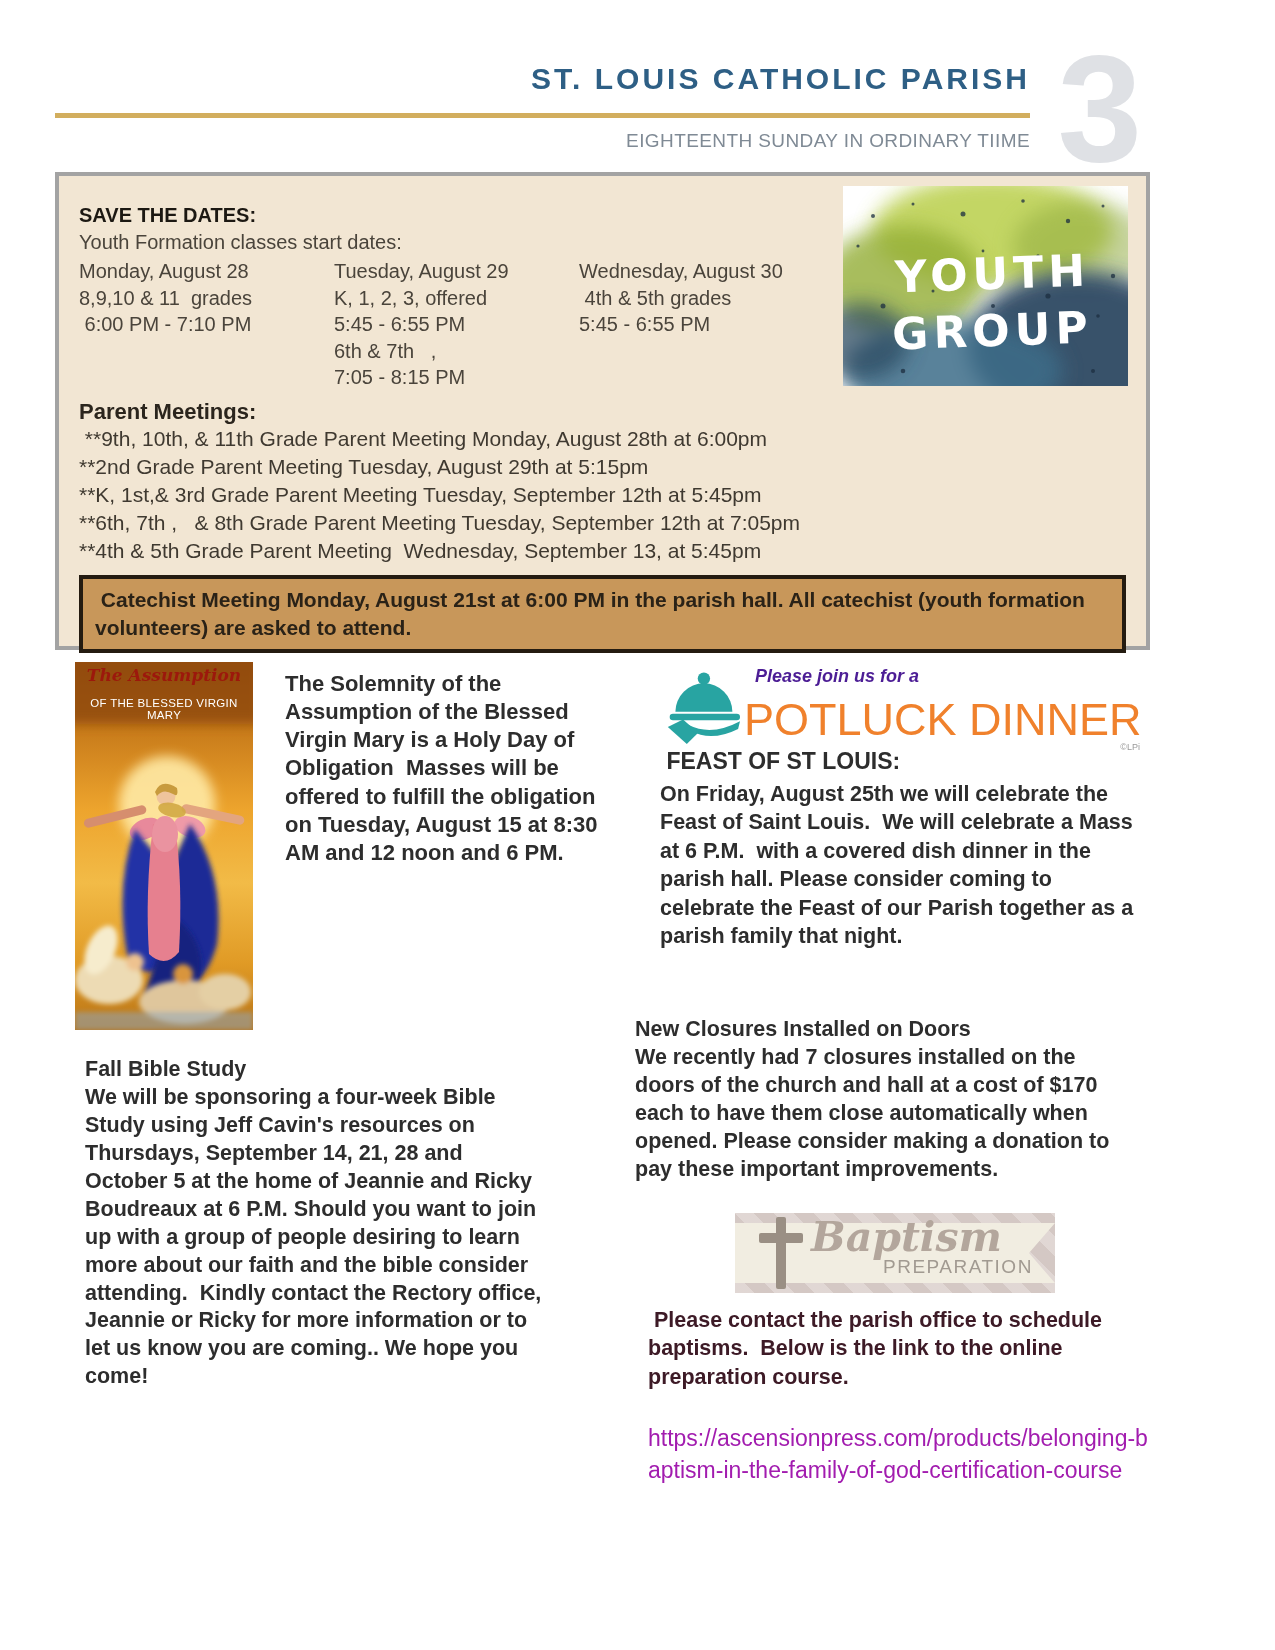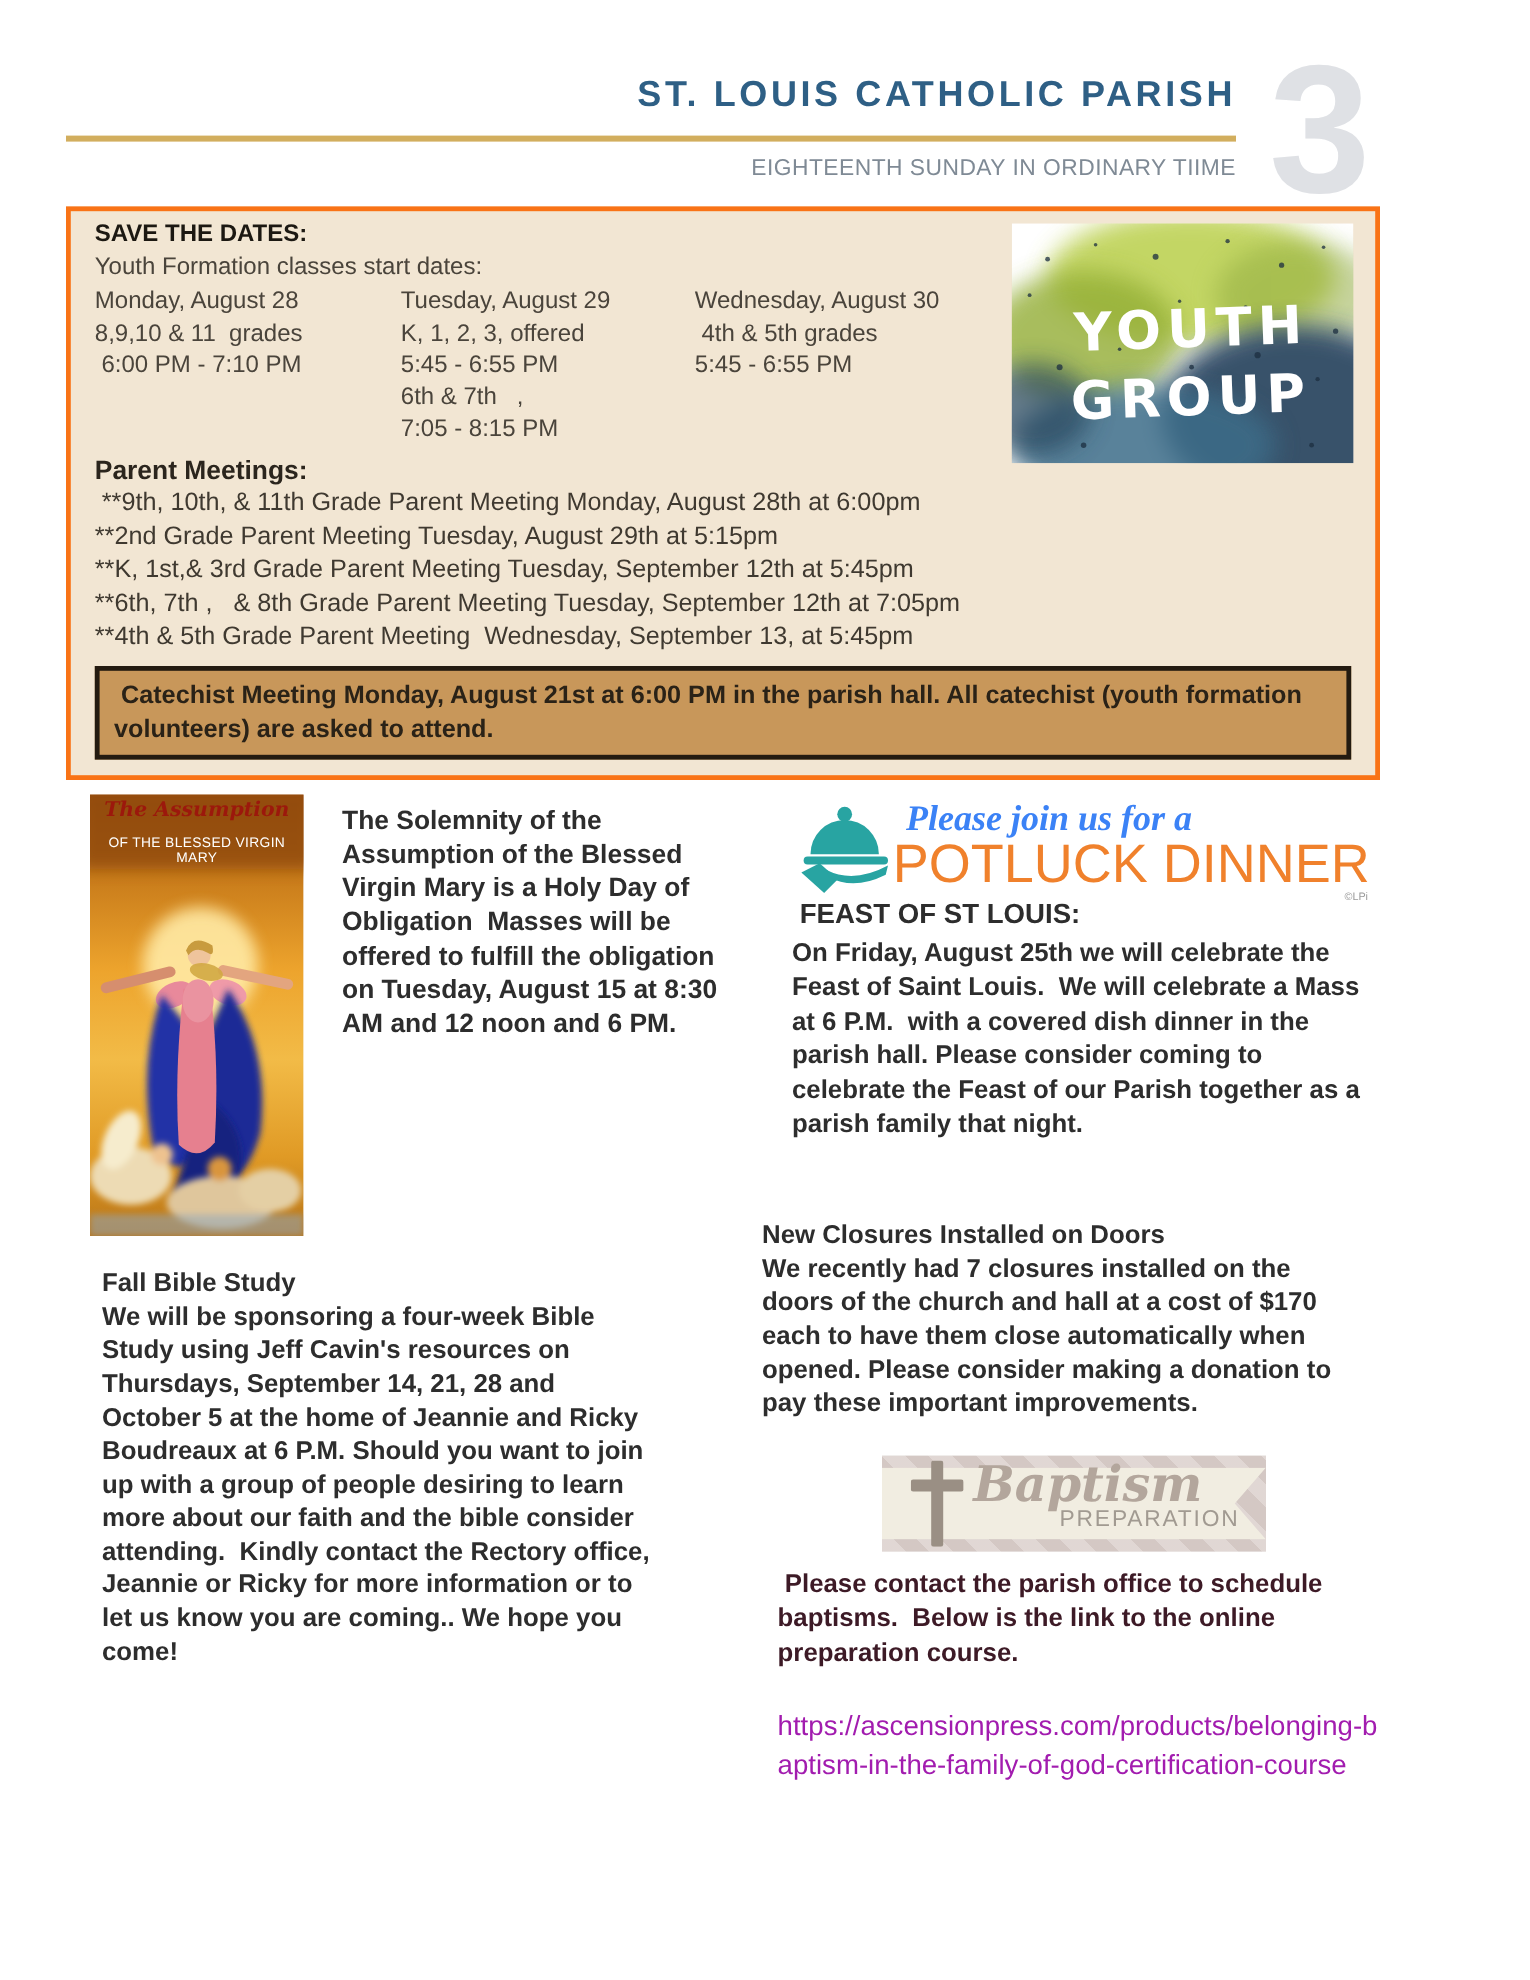--- a/index.html
+++ b/index.html
@@ -22,22 +22,22 @@
     font-size:19px; color:#7f8a95; letter-spacing:0.4px;
   }
   .page-number {
     position:absolute; top:32px; right:133px;
     font-size:152px; line-height:1; font-weight:bold; color:#dfe1e5;
   }
 
   
   .save-box {
     position:absolute; left:55px; top:172px; width:1095px; height:478px;
-    box-sizing:border-box; border:4px solid #f97316; background:#f2e6d3;
-    padding:8px 20px;
+    box-sizing:border-box; border:4px solid #a3a3a3; background:#f2e6d3;
+    padding:28px 20px;
   }
   .std-heading { font-size:20px; font-weight:bold; color:#1c1812; }
   .std-intro   { font-size:20px; color:#4a443b; margin-top:4px; }
   .std-columns { display:flex; margin-top:4px; font-size:20px; color:#4a443b; line-height:1.33; }
   .std-col1 { width:255px; } .std-col2 { width:245px; } .std-col3 { width:250px; }
   .youth-image {
     position:absolute; right:18px; top:10px; width:285px; height:200px; overflow:hidden;
   }
   .pm-heading { font-size:22px; font-weight:bold; color:#2b251d; margin-top:8px; }
   .pm-item    { font-size:21px; color:#3f3930; line-height:1.33; }
@@ -68,22 +68,22 @@
   .bible-study {
     position:absolute; left:85px; top:1056px; width:465px;
     font-size:21.5px; font-weight:bold; color:#2d2d2d; line-height:1.3;
   }
 
   
   .potluck { position:absolute; left:660px; top:666px; width:480px; height:88px; }
   .potluck-icon { position:absolute; left:2px; top:4px; }
   .potluck-script {
     position:absolute; left:95px; top:0px;
-    font-family:Liberation Serif, serif; font-style:italic; font-weight:bold;
-    font-size:30px; color:#3b82f6;
+    font-family:Liberation Sans, sans-serif; font-style:italic; font-weight:bold;
+    font-size:18px; color:#4c1d95;
   }
   .potluck-title {
     position:absolute; left:84px; top:28px;
     font-size:45px; font-weight:normal; color:#f0812c; letter-spacing:0px; white-space:nowrap;
   }
   .potluck-credit { position:absolute; right:0px; top:76px; font-size:9px; color:#9a9a9a; }
 
   .feast { position:absolute; left:660px; top:748px; width:480px; color:#2d2d2d; }
   .feast-heading { font-size:23px; font-weight:bold; }
   .feast-body    { margin-top:5px; font-size:21.5px; font-weight:bold; line-height:1.32; }

